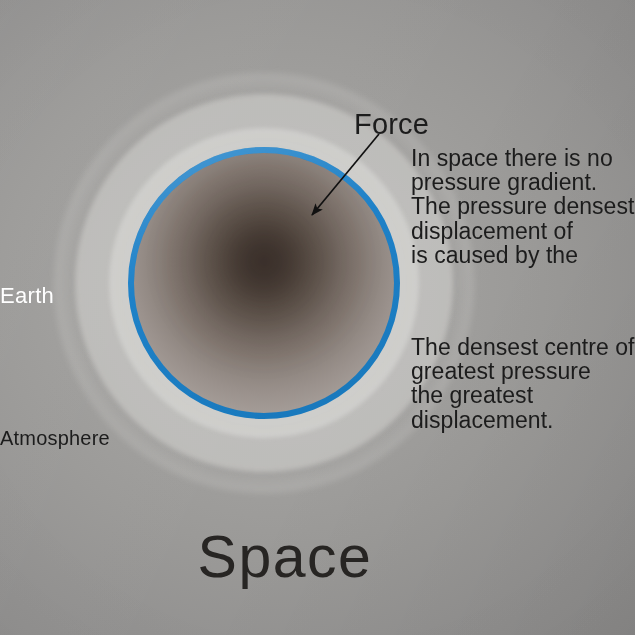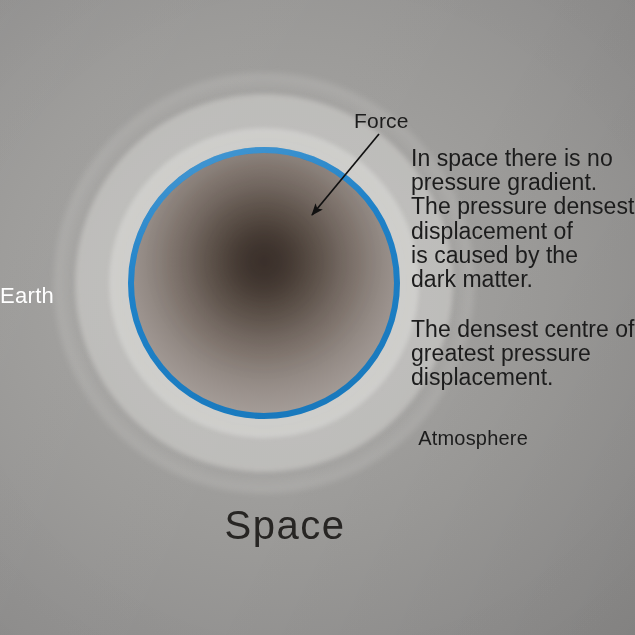--- a/index.html
+++ b/index.html
@@ -169,32 +169,32 @@
     color: #ffffff;
     font-size: 22px;
     font-weight: 400;
     letter-spacing: 0.3px;
     line-height: 1;
   }
   .lbl-atmosphere {
     position: absolute;
     left: 0; top: 428px;
     width: 528px;
-    text-align: right;
+    text-align: left;
     color: #1c1c1c;
     font-size: 20px;
     font-weight: 400;
     letter-spacing: 0.2px;
     line-height: 1;
   }
   .lbl-force {
     position: absolute;
     left: 354px; top: 110px;
     color: #1c1c1c;
-    font-size: 21px;
+    font-size: 29px;
     font-weight: 400;
     letter-spacing: 0.2px;
     line-height: 1;
   }
 
   
   .arrow-svg {
     position: absolute;
     left: 0; top: 0;
     width: 635px; height: 635px;
@@ -205,31 +205,31 @@
   .copy-block {
     position: absolute;
     left: 411px;
     width: 200px;
     color: #1c1c1c;
     font-size: 23px;
     line-height: 24.2px;
     letter-spacing: 0.05px;
   }
   .copy-block.p1 { top: 146px; }
-  .copy-block.p2 { top: 317px; }
+  .copy-block.p2 { top: 335px; }
   .copy-line { white-space: nowrap; }
 
   
   .title-space {
     position: absolute;
-    left: 0; top: 505px;
+    left: 0; top: 528px;
     width: 570px;
     text-align: center;
     color: #272523;
-    font-size: 40px;
+    font-size: 59px;
     font-weight: 300;
     letter-spacing: 1.5px;
     line-height: 1;
   }
 </style>
 </head>
 <body>
 
 <div id="stage">
 
@@ -260,24 +260,24 @@
     </defs>
     <line x1="379" y1="134" x2="312" y2="215" stroke="#111111" stroke-width="1.7" marker-end="url(#arrowhead)"></line>
   </svg>
 
   <div class="copy-block p1">
     <div class="copy-line">In space there is no</div>
     <div class="copy-line">pressure gradient.</div>
     <div class="copy-line">The pressure densest</div>
     <div class="copy-line">displacement of</div>
     <div class="copy-line">is caused by the</div>
-    <div class="copy-line">dark matter.</div>
   </div>
 
   <div class="copy-block p2">
     <div class="copy-line">The densest centre of</div>
     <div class="copy-line">greatest pressure</div>
+    <div class="copy-line">the greatest</div>
     <div class="copy-line">displacement.</div>
   </div>
 
   <div class="title-space">Space</div>
 
 </div>
 
 </body></html>

